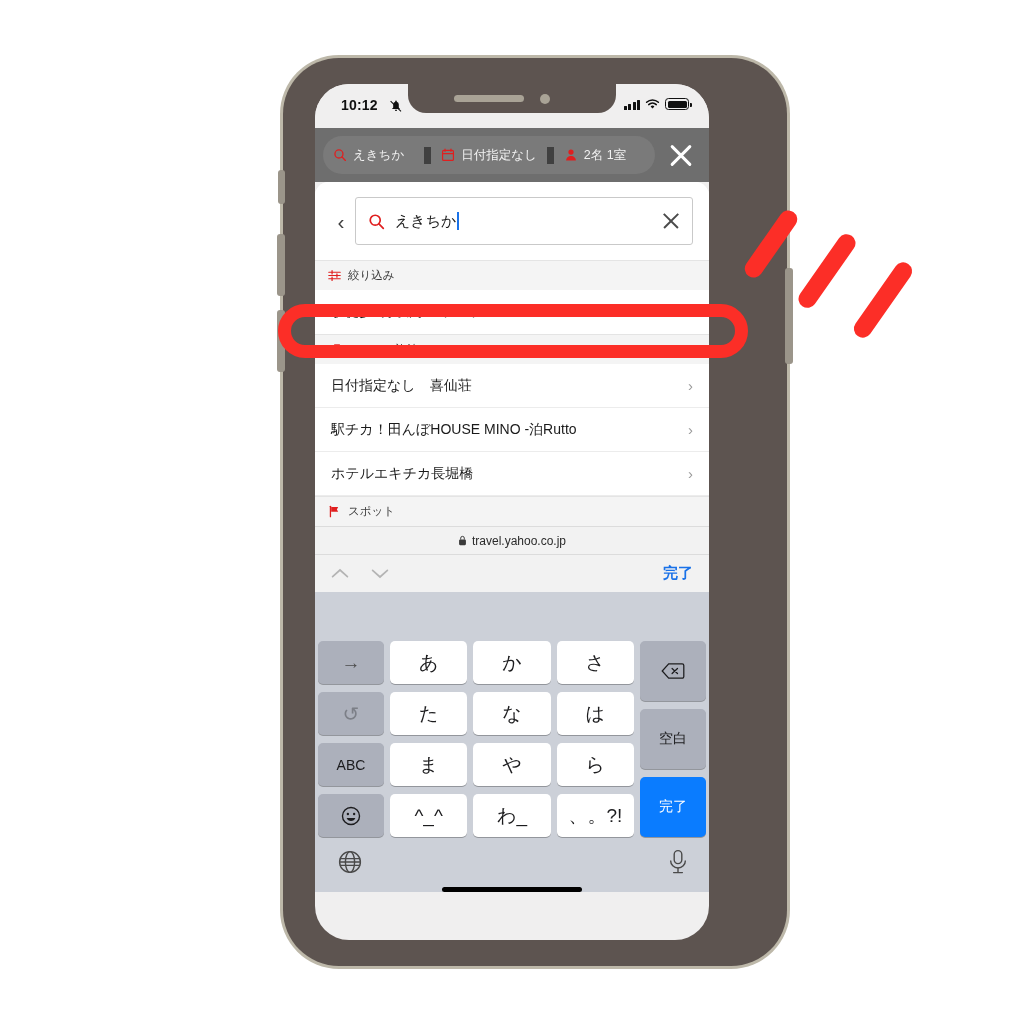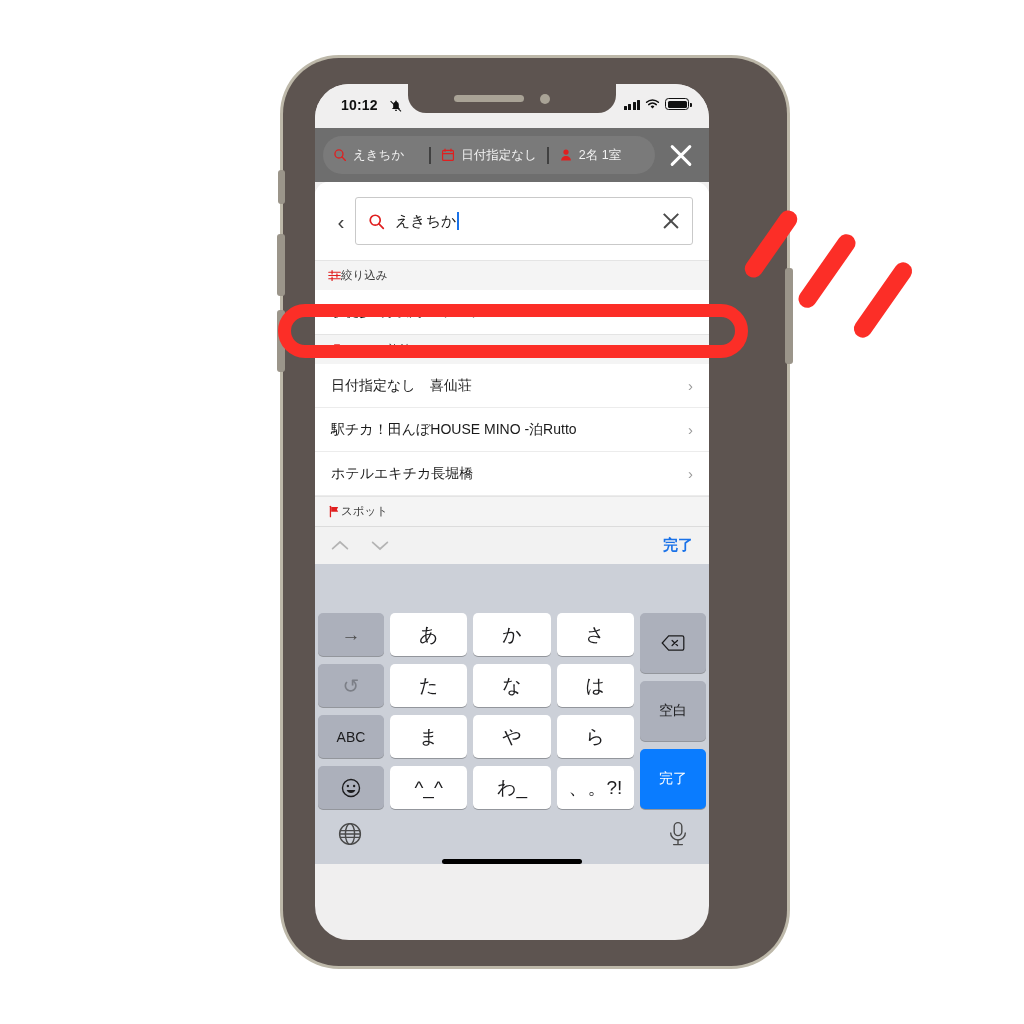--- a/index.html
+++ b/index.html
@@ -85,21 +85,21 @@
     display: flex; align-items: center; padding: 0 8px;
   }
   #chips-pill {
     flex: 1; height: 38px; border-radius: 19px; background: #7a7a7a;
     display: flex; align-items: center; margin-right: 6px;
   }
   .chip {
     flex: 1; display: flex; align-items: center; gap: 6px;
     padding: 0 10px; color: #f2f2f2; font-size: 12.5px; white-space: nowrap;
   }
-  .chip + .chip { border-left: 2px solid #404040; }
+  .chip + .chip { border-left: 7px solid #404040; }
   #close-x {
     width: 40px; height: 40px; position: relative; flex: 0 0 40px;
   }
   #close-x::before, #close-x::after {
     content:''; position:absolute; left: 6px; top: 19px;
     width: 28px; height: 3px; background: #fff; border-radius: 2px;
   }
   #close-x::before { transform: rotate(45deg); }
   #close-x::after  { transform: rotate(-45deg); }
 
@@ -132,21 +132,21 @@
   }
   #clear-x { width: 18px; height: 18px; position: relative; flex: 0 0 18px; }
   #clear-x::before, #clear-x::after {
     content:''; position:absolute; left: -1px; top: 8px;
     width: 20px; height: 1.6px; background: #4a4a4a;
   }
   #clear-x::before { transform: rotate(45deg); }
   #clear-x::after  { transform: rotate(-45deg); }
 
   .section-head {
-    display: flex; align-items: center; 
+    display: flex; align-items: center; gap: 7px;
     height: 30px; padding: 0 13px;
     background: #f4f4f4; border-top: 1px solid #e4e4e4;
     font-size: 11.5px; color: #3c3c3c;
   }
   .list-row {
     display: flex; align-items: center; justify-content: space-between;
     height: 44px; padding: 0 16px 0 16px; background: #fff;
     border-bottom: 1px solid #ececec;
     font-size: 14px; color: #1a1a1a;
   }
@@ -369,20 +369,29 @@
           <span class="ic">
             <svg width="13" height="13" viewBox="0 0 16 16">
               <path d="M3 1.6v12.8" stroke="#e01f1f" stroke-width="1.6" stroke-linecap="round"></path>
               <path d="M3.9 2.4h8.6l-1.6 3 1.6 3H3.9z" fill="#e01f1f"></path>
             </svg>
           </span>
           <span>スポット</span>
         </div>
       </div>
 
+      <div id="url-bar">
+        <span class="ic">
+          <svg width="9" height="11" viewBox="0 0 10 12">
+            <rect x="1.2" y="5" width="7.6" height="6.2" rx="1.2" fill="#3a3a3a"></rect>
+            <path d="M3 5V3.4a2 2 0 0 1 4 0V5" stroke="#3a3a3a" stroke-width="1.1" fill="none"></path>
+          </svg>
+        </span>
+        <span>travel.yahoo.co.jp</span>
+      </div>
 
       <div id="accessory-bar">
         <span class="nav-chev ic">
           <svg width="18" height="11" viewBox="0 0 18 11">
               <path d="M1.6 8.6 9 2l7.4 6.6" stroke="#b4b4b4" stroke-width="1.7" fill="none" stroke-linecap="round"></path>
             </svg>
         </span>
         <span class="nav-chev ic">
           <svg width="18" height="11" viewBox="0 0 18 11">
               <path d="M1.6 2.4 9 9l7.4-6.6" stroke="#b4b4b4" stroke-width="1.7" fill="none" stroke-linecap="round"></path>

